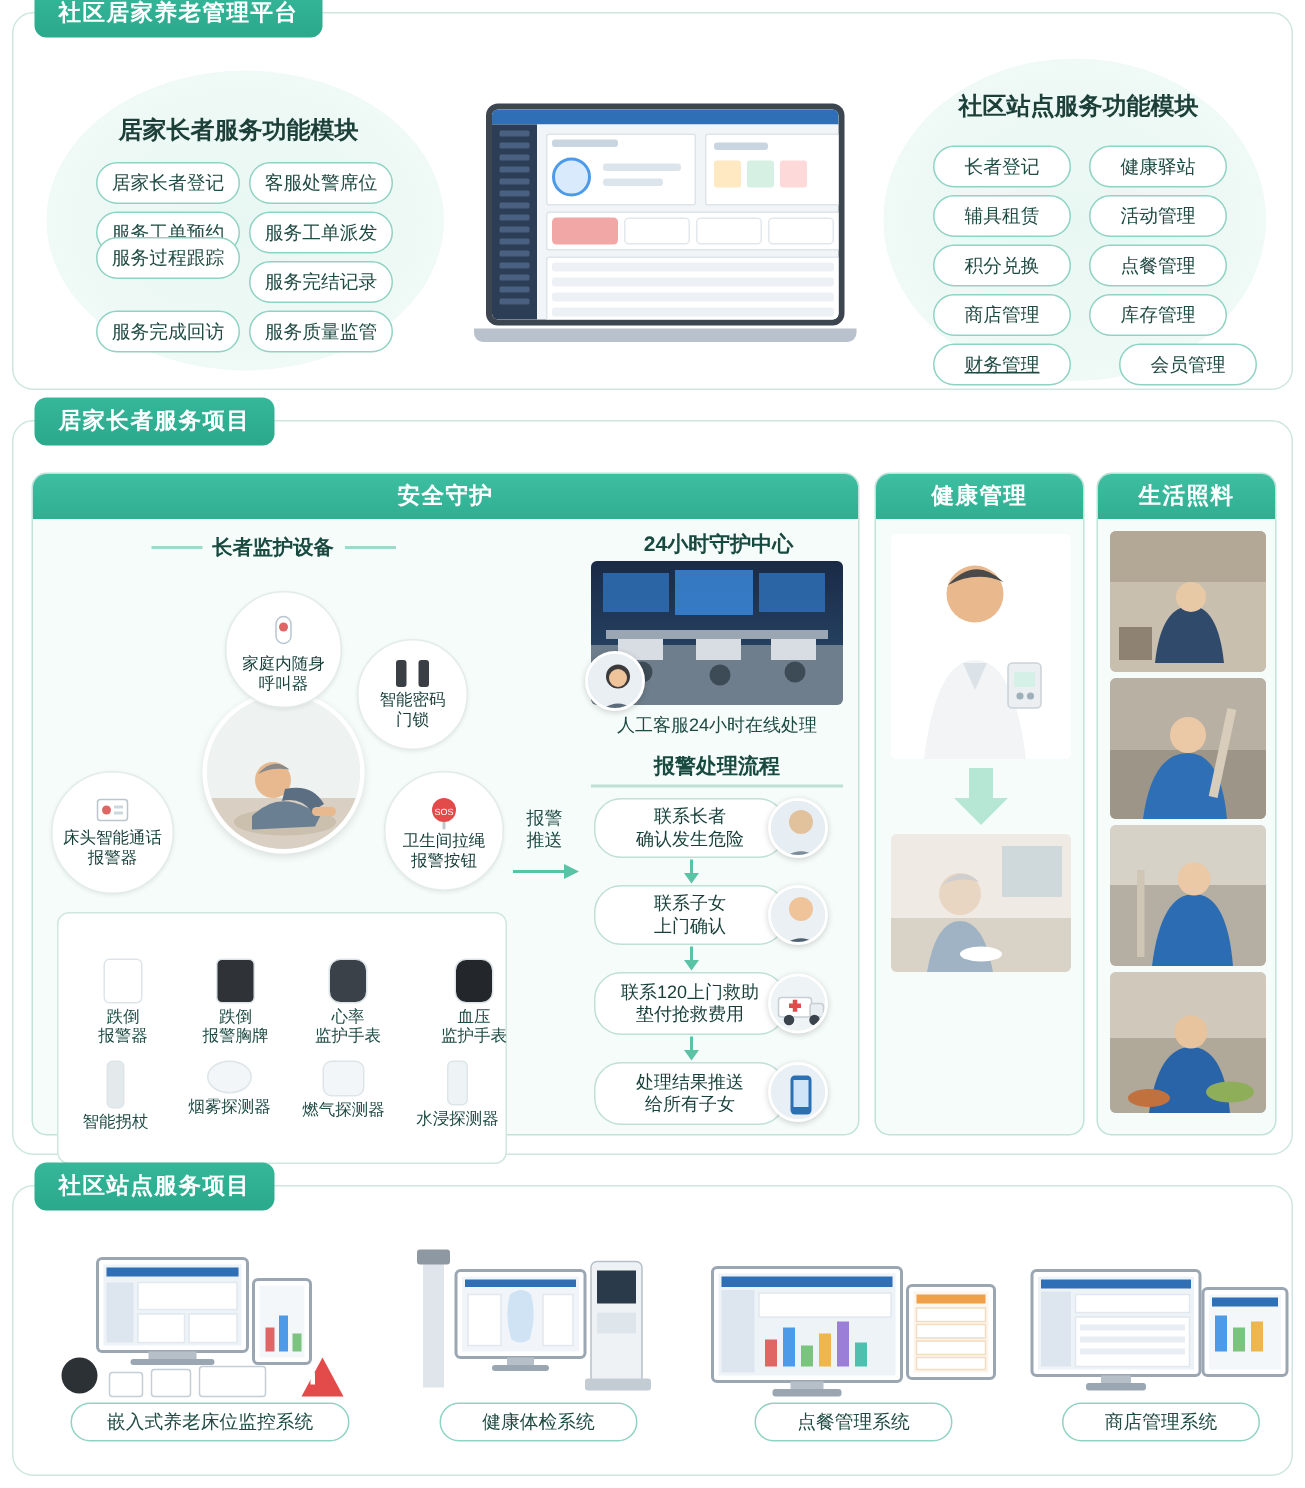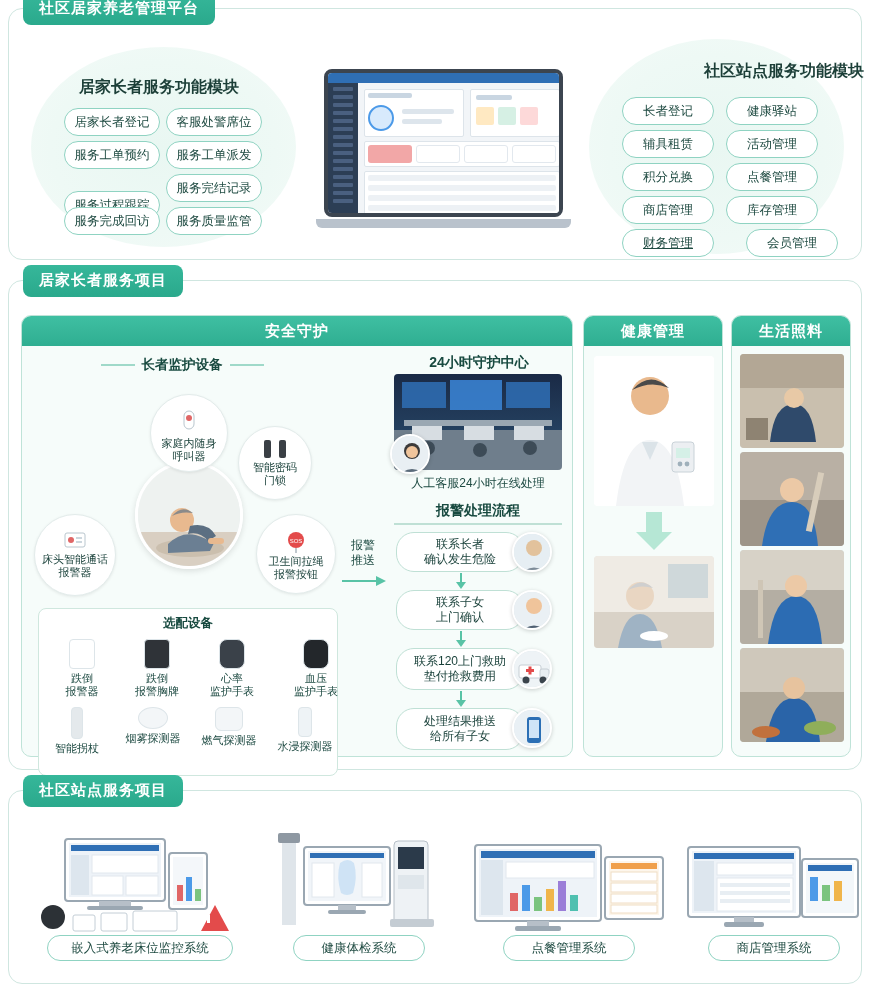--- a/index.html
+++ b/index.html
@@ -171,21 +171,21 @@
     <div class="blob" style="left:22px; top:38px; width:265px; height:200px;"></div>
 
     <div class="blob" style="left:580px; top:30px; width:255px; height:215px;"></div>
 
     <div class="sec-heading" style="left:0; top:68px; width:300px;">居家长者服务功能模块</div>
 
     <div class="pill" style="left:55px; top:99px; width:96px;">居家长者登记</div>
     <div class="pill" style="left:157px; top:99px; width:96px;">客服处警席位</div>
     <div class="pill" style="left:55px; top:132px; width:96px;">服务工单预约</div>
     <div class="pill" style="left:157px; top:132px; width:96px;">服务工单派发</div>
-    <div class="pill" style="left:55px; top:182px; width:96px;">服务过程跟踪</div>
+    <div class="pill" style="left:55px; top:149px; width:96px;">服务过程跟踪</div>
     <div class="pill" style="left:157px; top:165px; width:96px;">服务完结记录</div>
     <div class="pill" style="left:55px; top:198px; width:96px;">服务完成回访</div>
     <div class="pill" style="left:157px; top:198px; width:96px;">服务质量监管</div>
 
     <div id="laptop">
       <div class="laptop-screen">
         <div class="ls-top"></div>
         <div class="ls-side">
           <i></i>
             <i></i>
@@ -222,21 +222,21 @@
           <div class="ls-card" style="left:6px; top:88px; width:196px; height:46px;"></div>
           <div class="ls-chip" style="left:10px; top:92px; width:188px; height:6px; background:#edf1f5;"></div>
           <div class="ls-chip" style="left:10px; top:102px; width:188px; height:6px; background:#edf1f5;"></div>
           <div class="ls-chip" style="left:10px; top:112px; width:188px; height:6px; background:#edf1f5;"></div>
           <div class="ls-chip" style="left:10px; top:122px; width:188px; height:6px; background:#edf1f5;"></div>
         </div>
       </div>
       <div class="laptop-base"></div>
     </div>
 
-    <div class="sec-heading" style="left:565px; top:52px; width:290px;text-align:right;">社区站点服务功能模块</div>
+    <div class="sec-heading" style="left:565px; top:52px; width:290px;">社区站点服务功能模块</div>
 
     <div class="pill" style="left:613px; top:88px; width:92px;">长者登记</div>
     <div class="pill" style="left:717px; top:88px; width:92px;">健康驿站</div>
     <div class="pill" style="left:613px; top:121px; width:92px;">辅具租赁</div>
     <div class="pill" style="left:717px; top:121px; width:92px;">活动管理</div>
     <div class="pill" style="left:613px; top:154px; width:92px;">积分兑换</div>
     <div class="pill" style="left:717px; top:154px; width:92px;">点餐管理</div>
     <div class="pill" style="left:613px; top:187px; width:92px;">商店管理</div>
     <div class="pill" style="left:717px; top:187px; width:92px;">库存管理</div>
     <div class="pill" style="left:613px; top:220px; width:92px;text-decoration:underline;">财务管理</div>
@@ -292,21 +292,20 @@
       <div class="circlebadge" style="left:234px; top:198px; width:80px; height:80px; padding-top:16px;">
         <svg width="22" height="22" viewBox="0 0 22 22" style="display:block;margin:0 auto 2px;">
           <circle cx="11" cy="9" r="8" fill="#e34b4b"></circle>
           <text x="11" y="12" font-size="6" fill="#fff" text-anchor="middle" font-family="Liberation Sans, sans-serif">SOS</text>
           <rect x="10" y="17" width="2" height="5" fill="#c0c8ce"></rect>
         </svg>
         卫生间拉绳<br>报警按钮
       </div>
 
       <div class="optbox" style="left:16px; top:292px; width:300px; height:168px;">
-        <div class="opt-title">选配设备</div>
 
         <div class="opt-item" style="left:8px; top:30px;">
           <div class="box" style="background:#fff;"></div>
           <span style="white-space:pre-line;">跌倒
 报警器</span>
         </div>
         <div class="opt-item" style="left:83px; top:30px;">
           <div class="box" style="background:#2f3338;"></div>
           <span style="white-space:pre-line;">跌倒
 报警胸牌</span>

